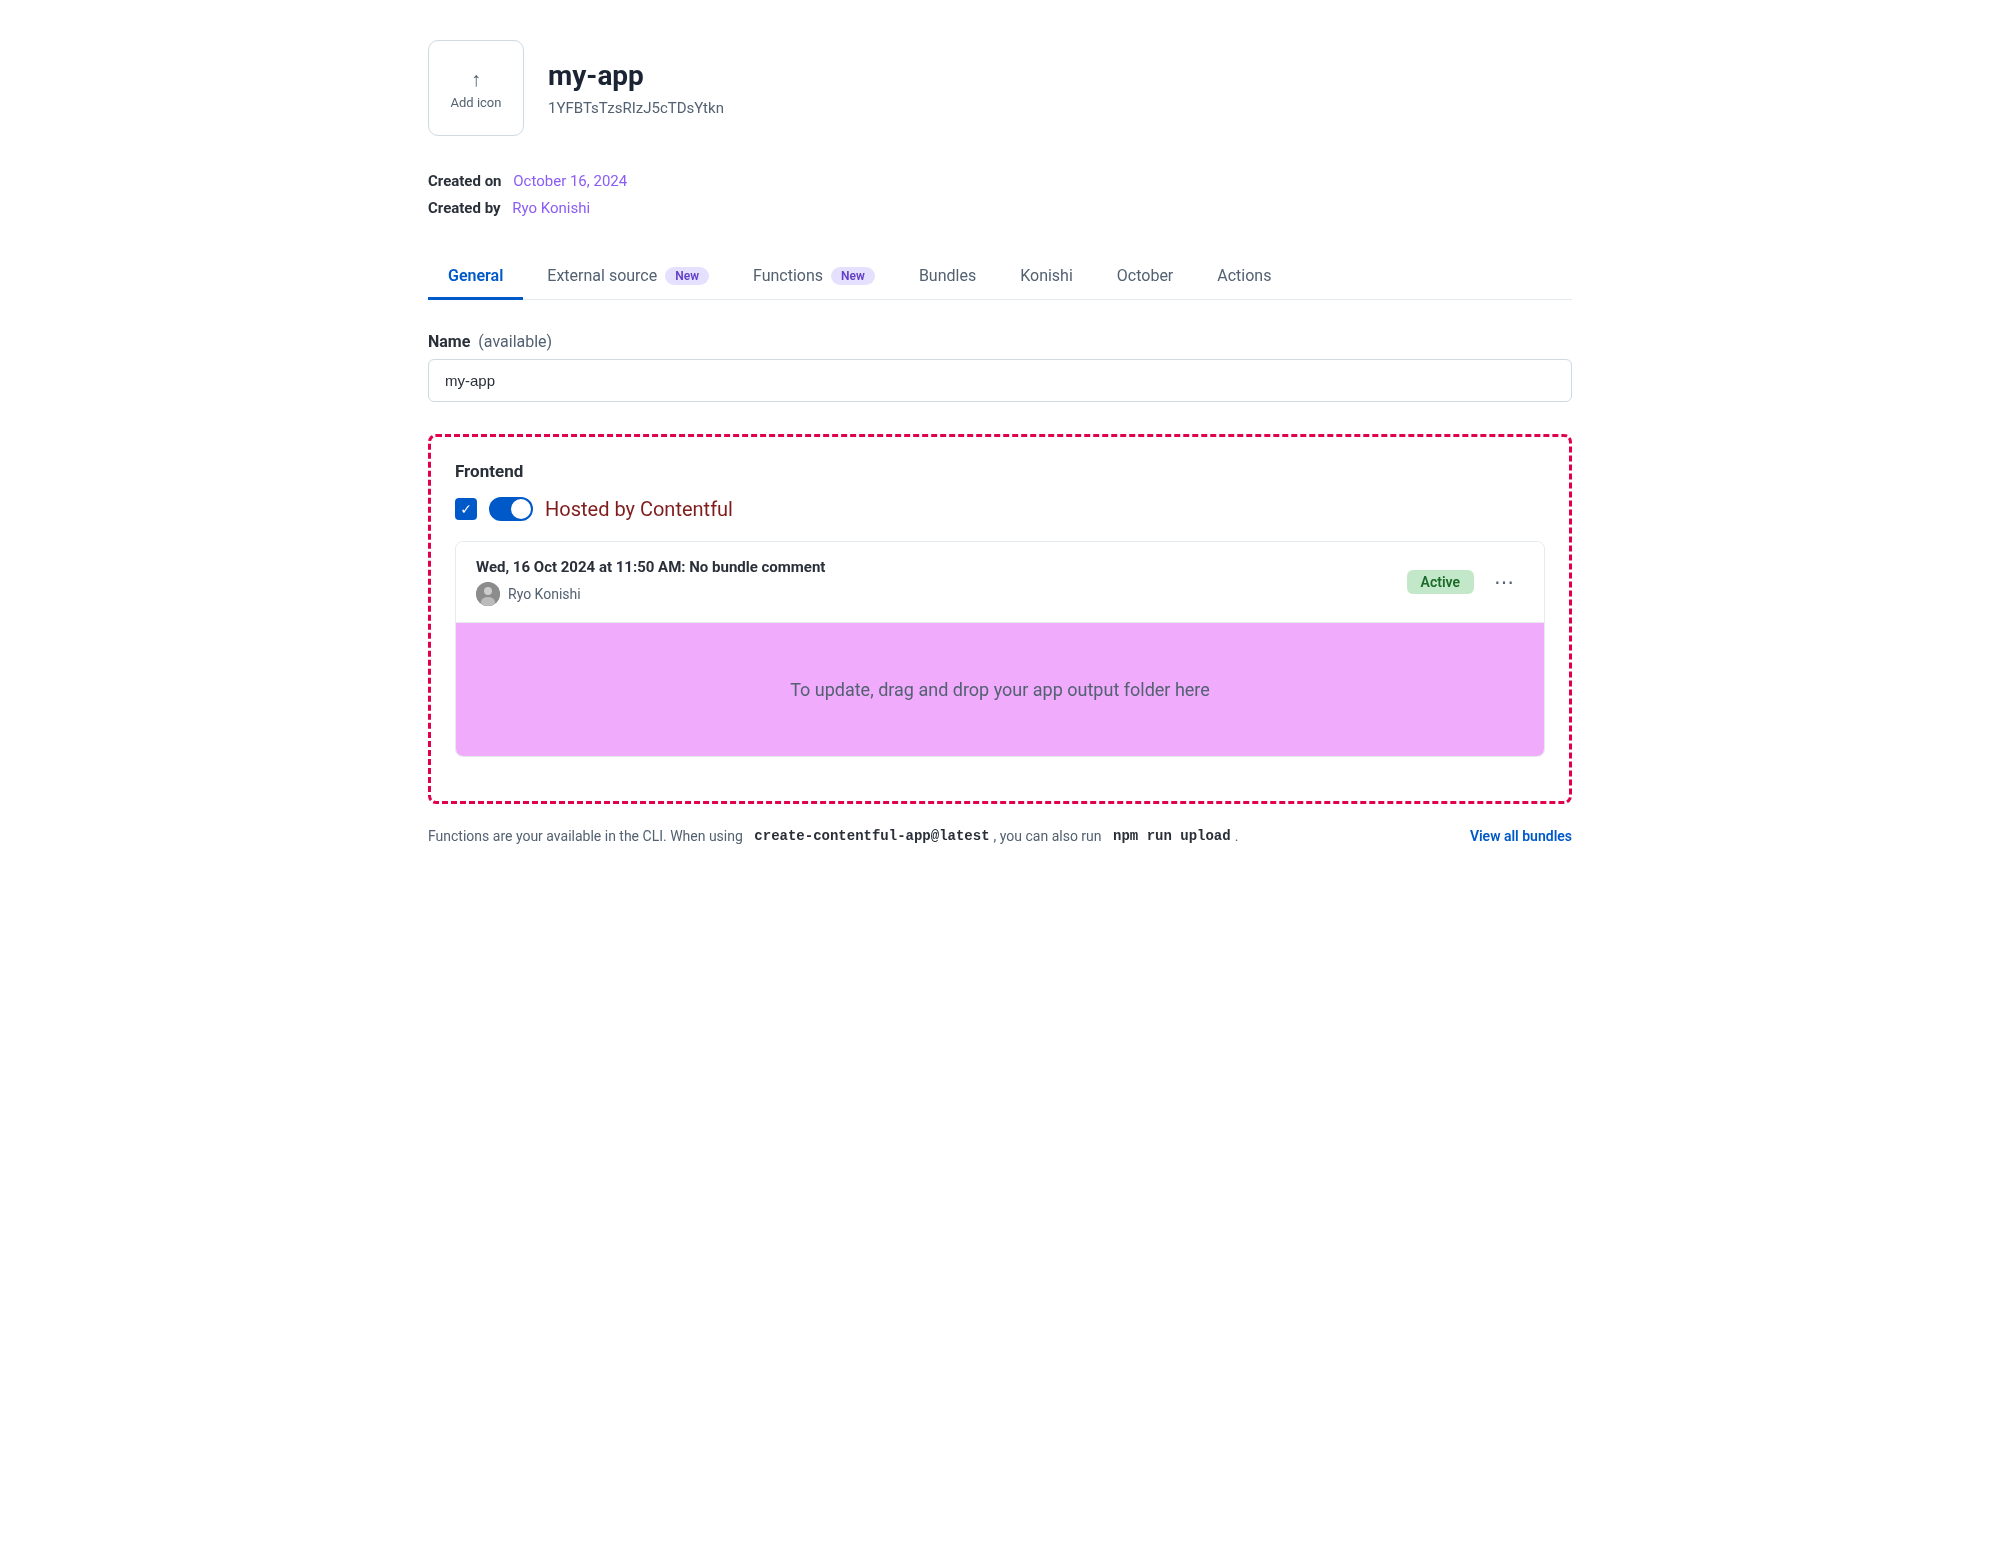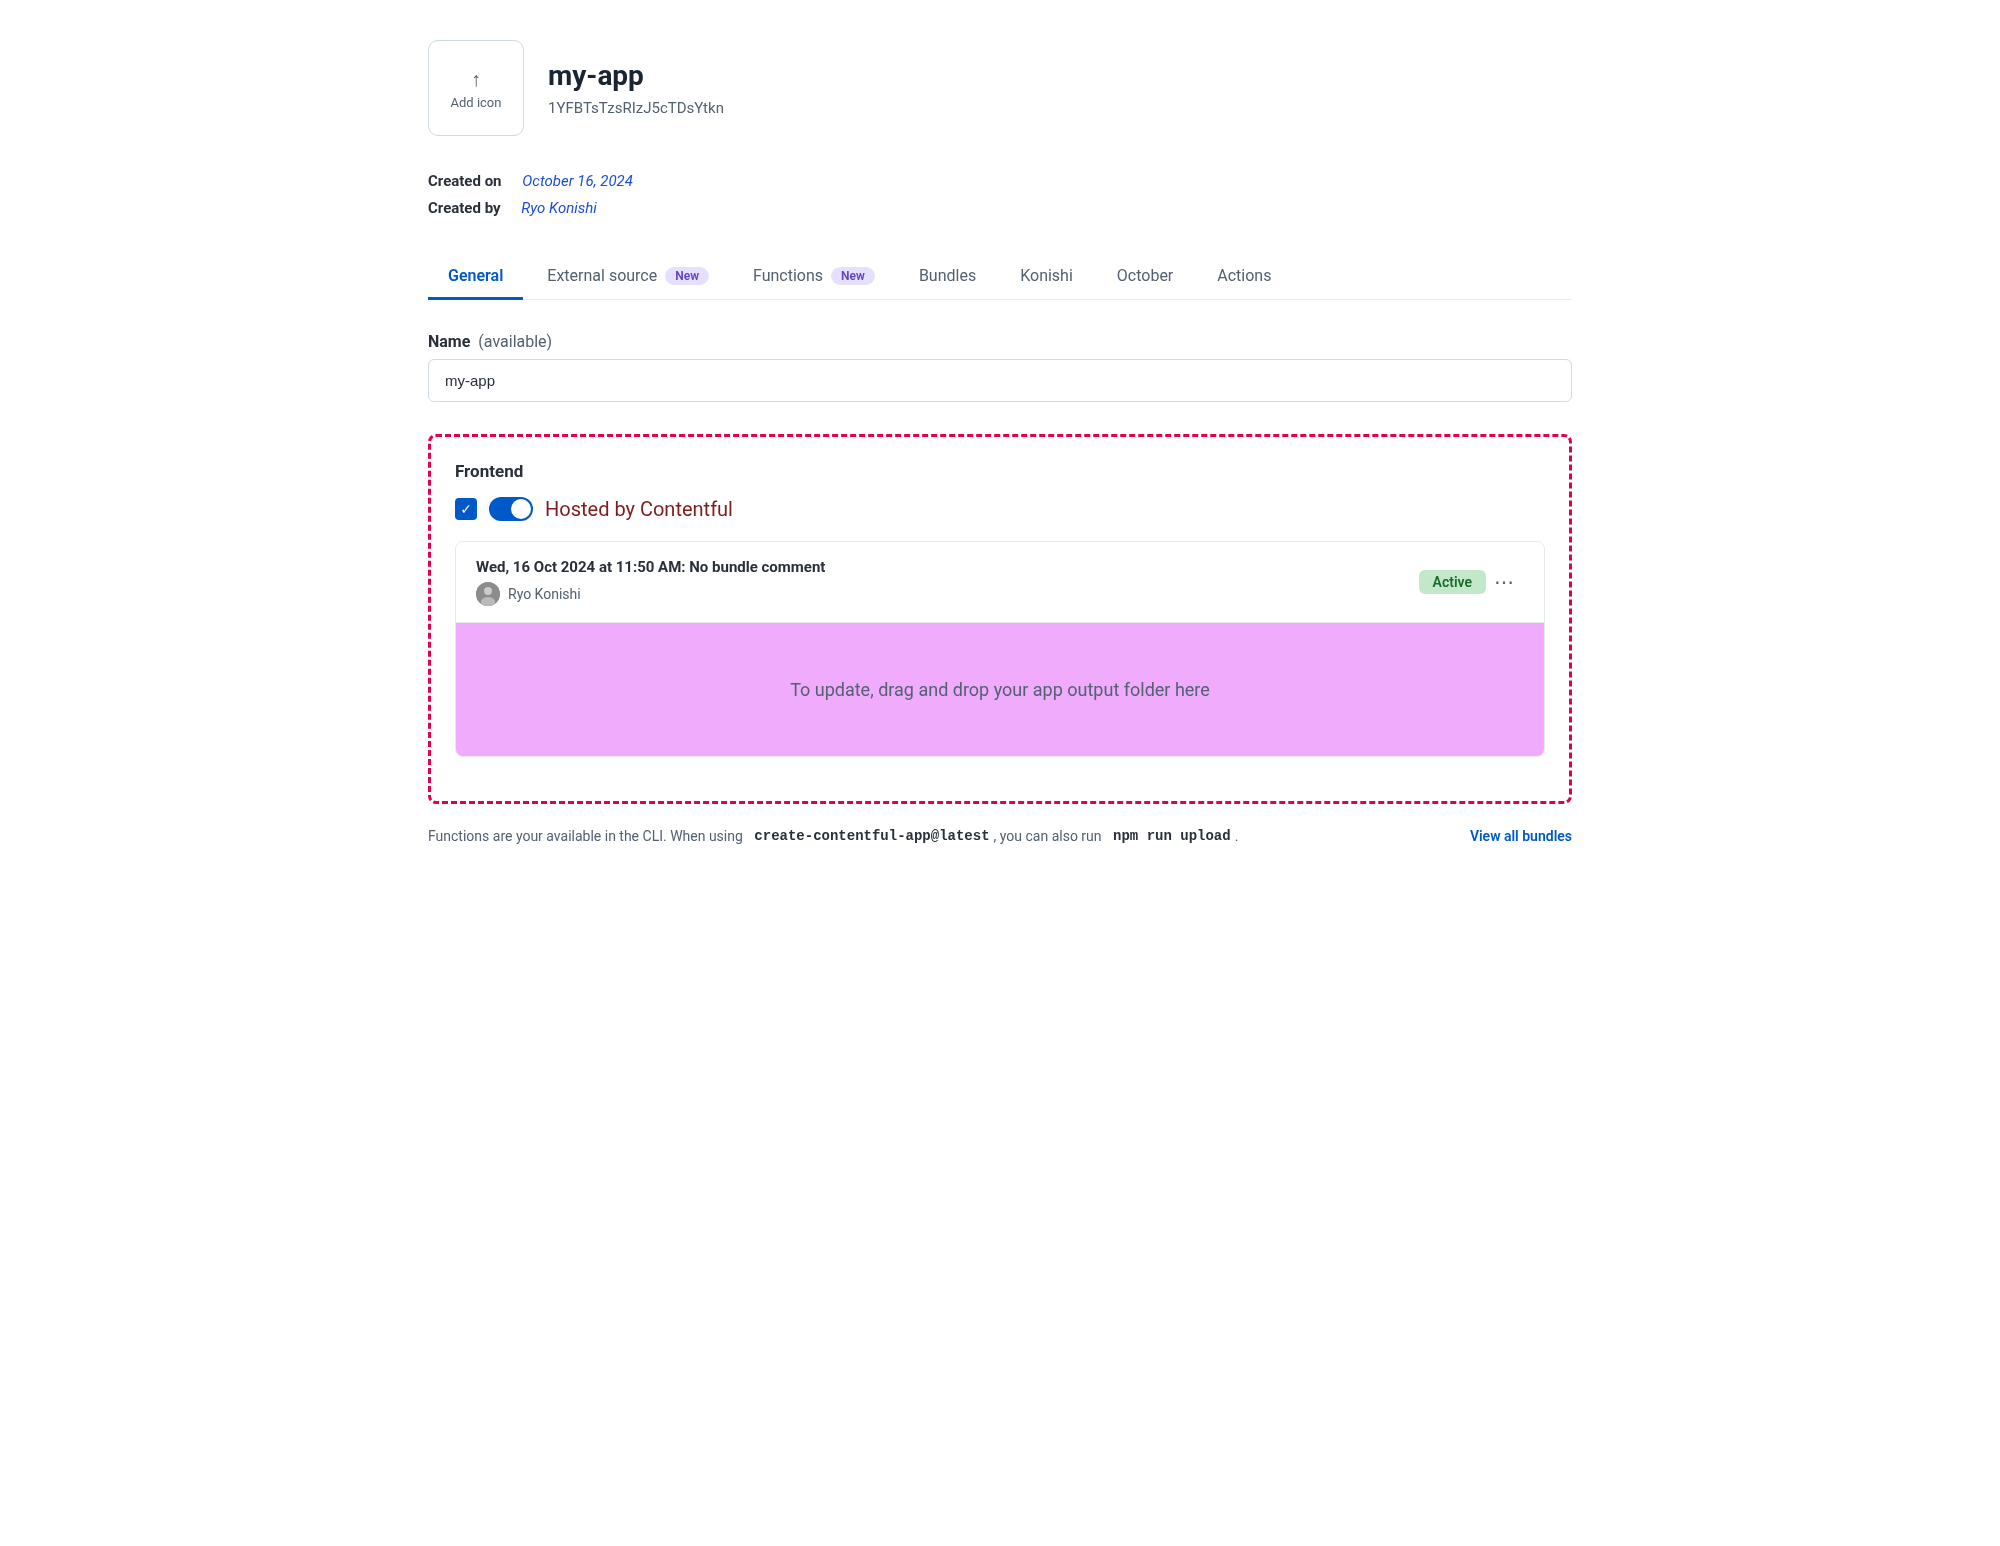--- a/index.html
+++ b/index.html
@@ -61,23 +61,22 @@
       line-height: 1.8;
     }
     .meta-info .meta-row {
       font-size: 15px;
       color: #2a3039;
     }
     .meta-info .meta-label {
       font-weight: 700;
     }
     .meta-info .meta-value {
-      color: #1d4ed8;
-      margin-left: 17px;
-      font-style: italic;
+      color: #8b5cf6;
+      margin-left: 8px;
     }
 
     
     .tabs-bar {
       display: flex;
       align-items: center;
       border-bottom: 1.5px solid #e5eaef;
       margin-bottom: 32px;
       gap: 4px;
     }
@@ -235,20 +234,21 @@
       overflow: hidden;
       display: flex;
       align-items: center;
       justify-content: center;
       font-size: 12px;
       color: #fff;
     }
     .bundle-actions {
       display: flex;
       align-items: center;
+      gap: 12px;
     }
     .active-badge {
       background: #c3e8c9;
       color: #1a6b2a;
       border-radius: 6px;
       font-size: 14px;
       font-weight: 600;
       padding: 4px 14px;
     }
     .more-btn {

